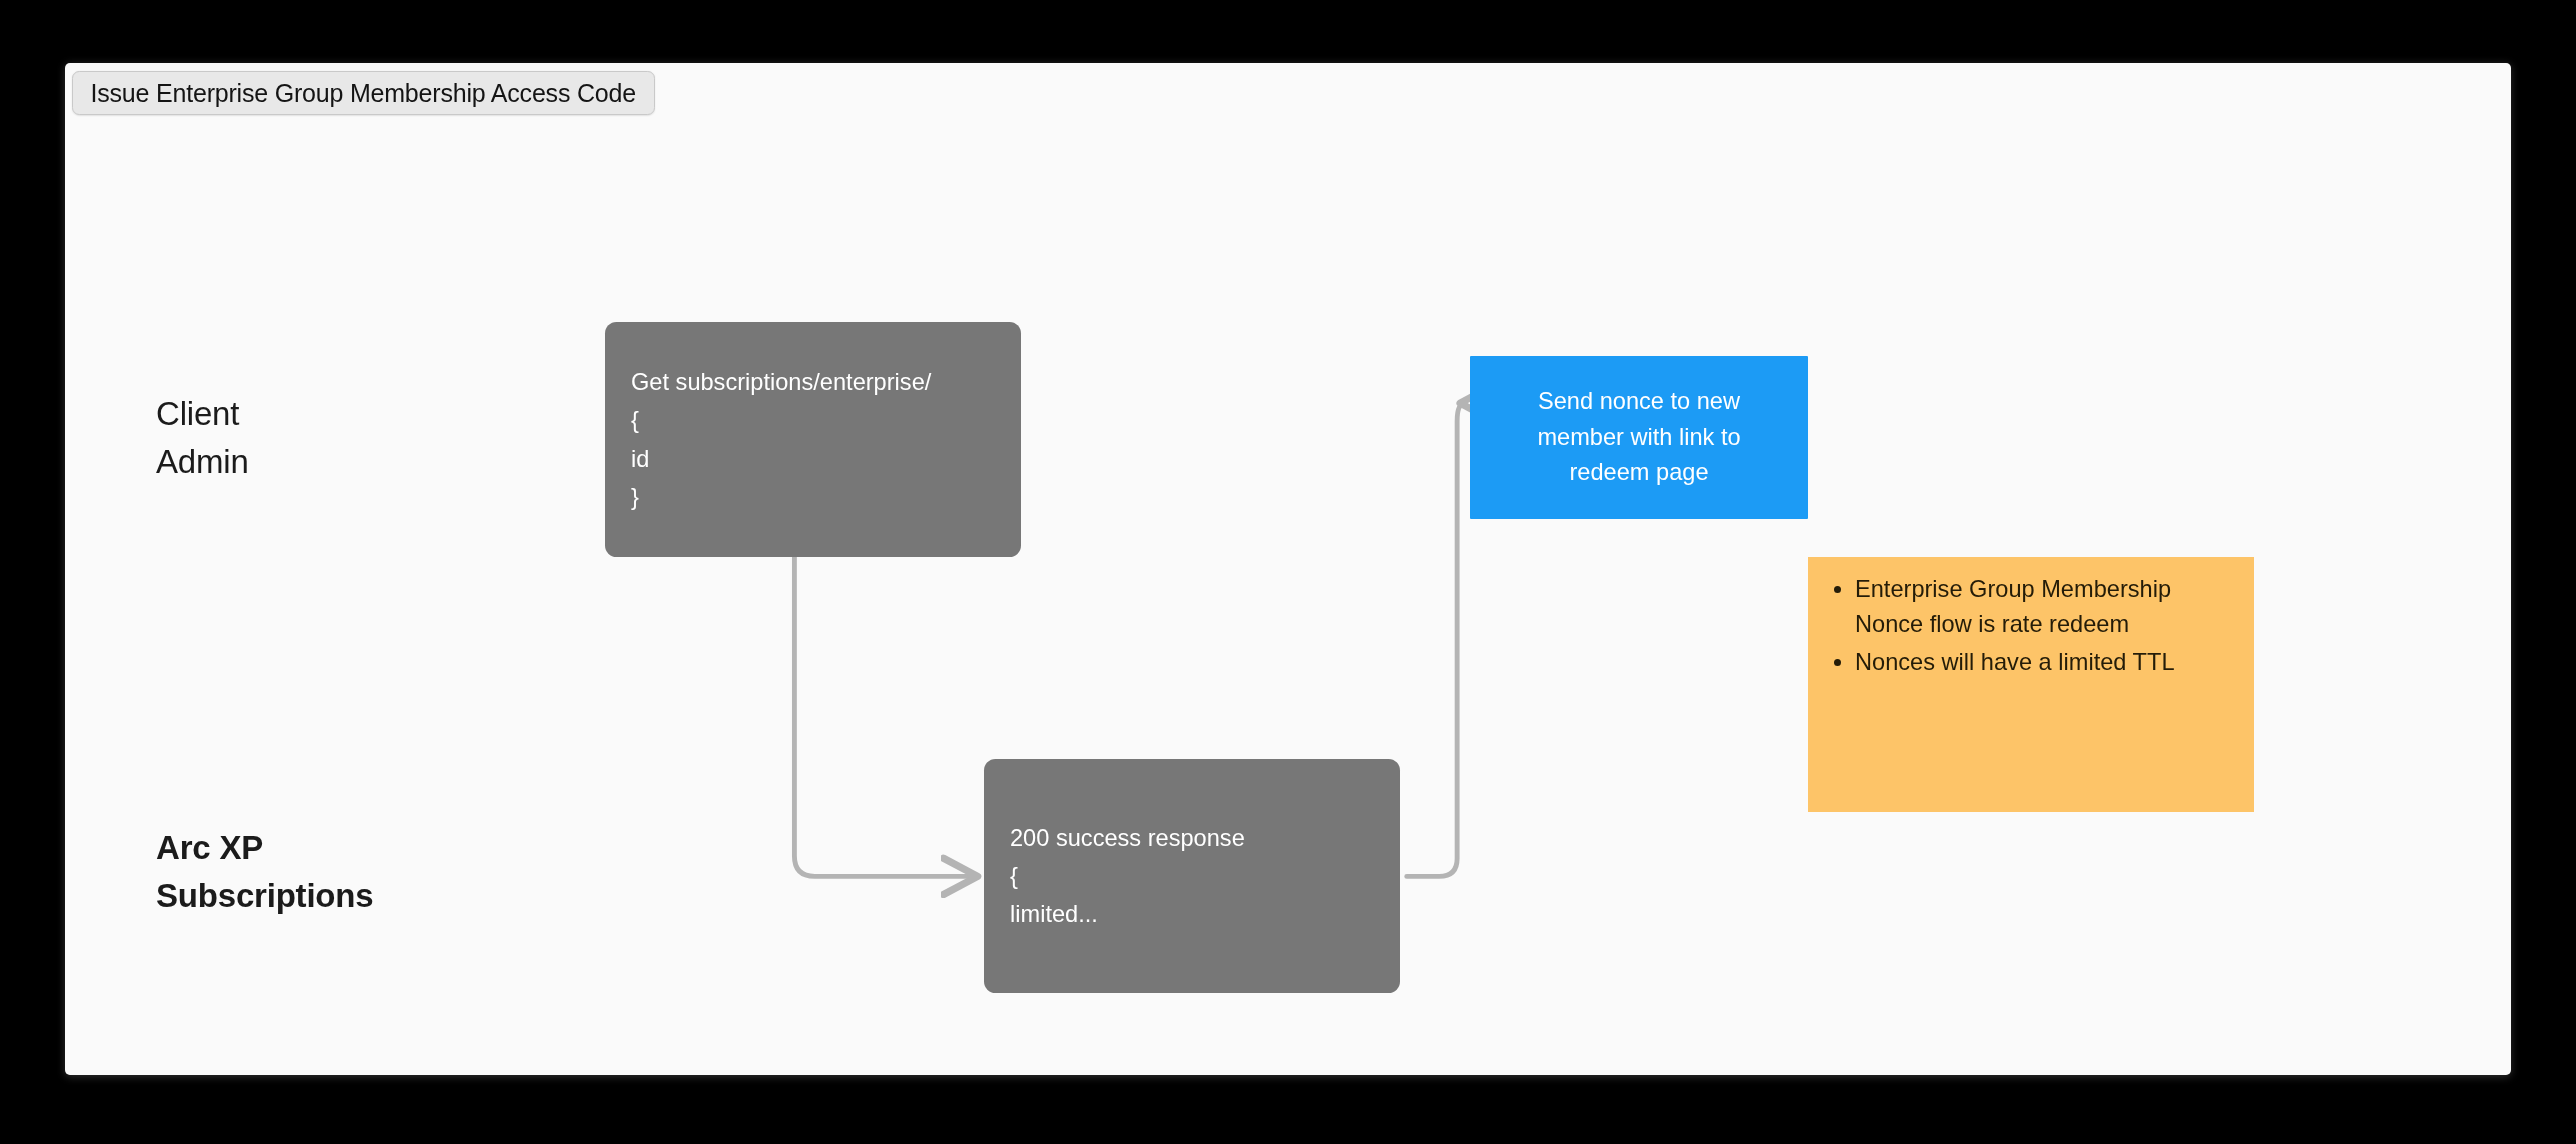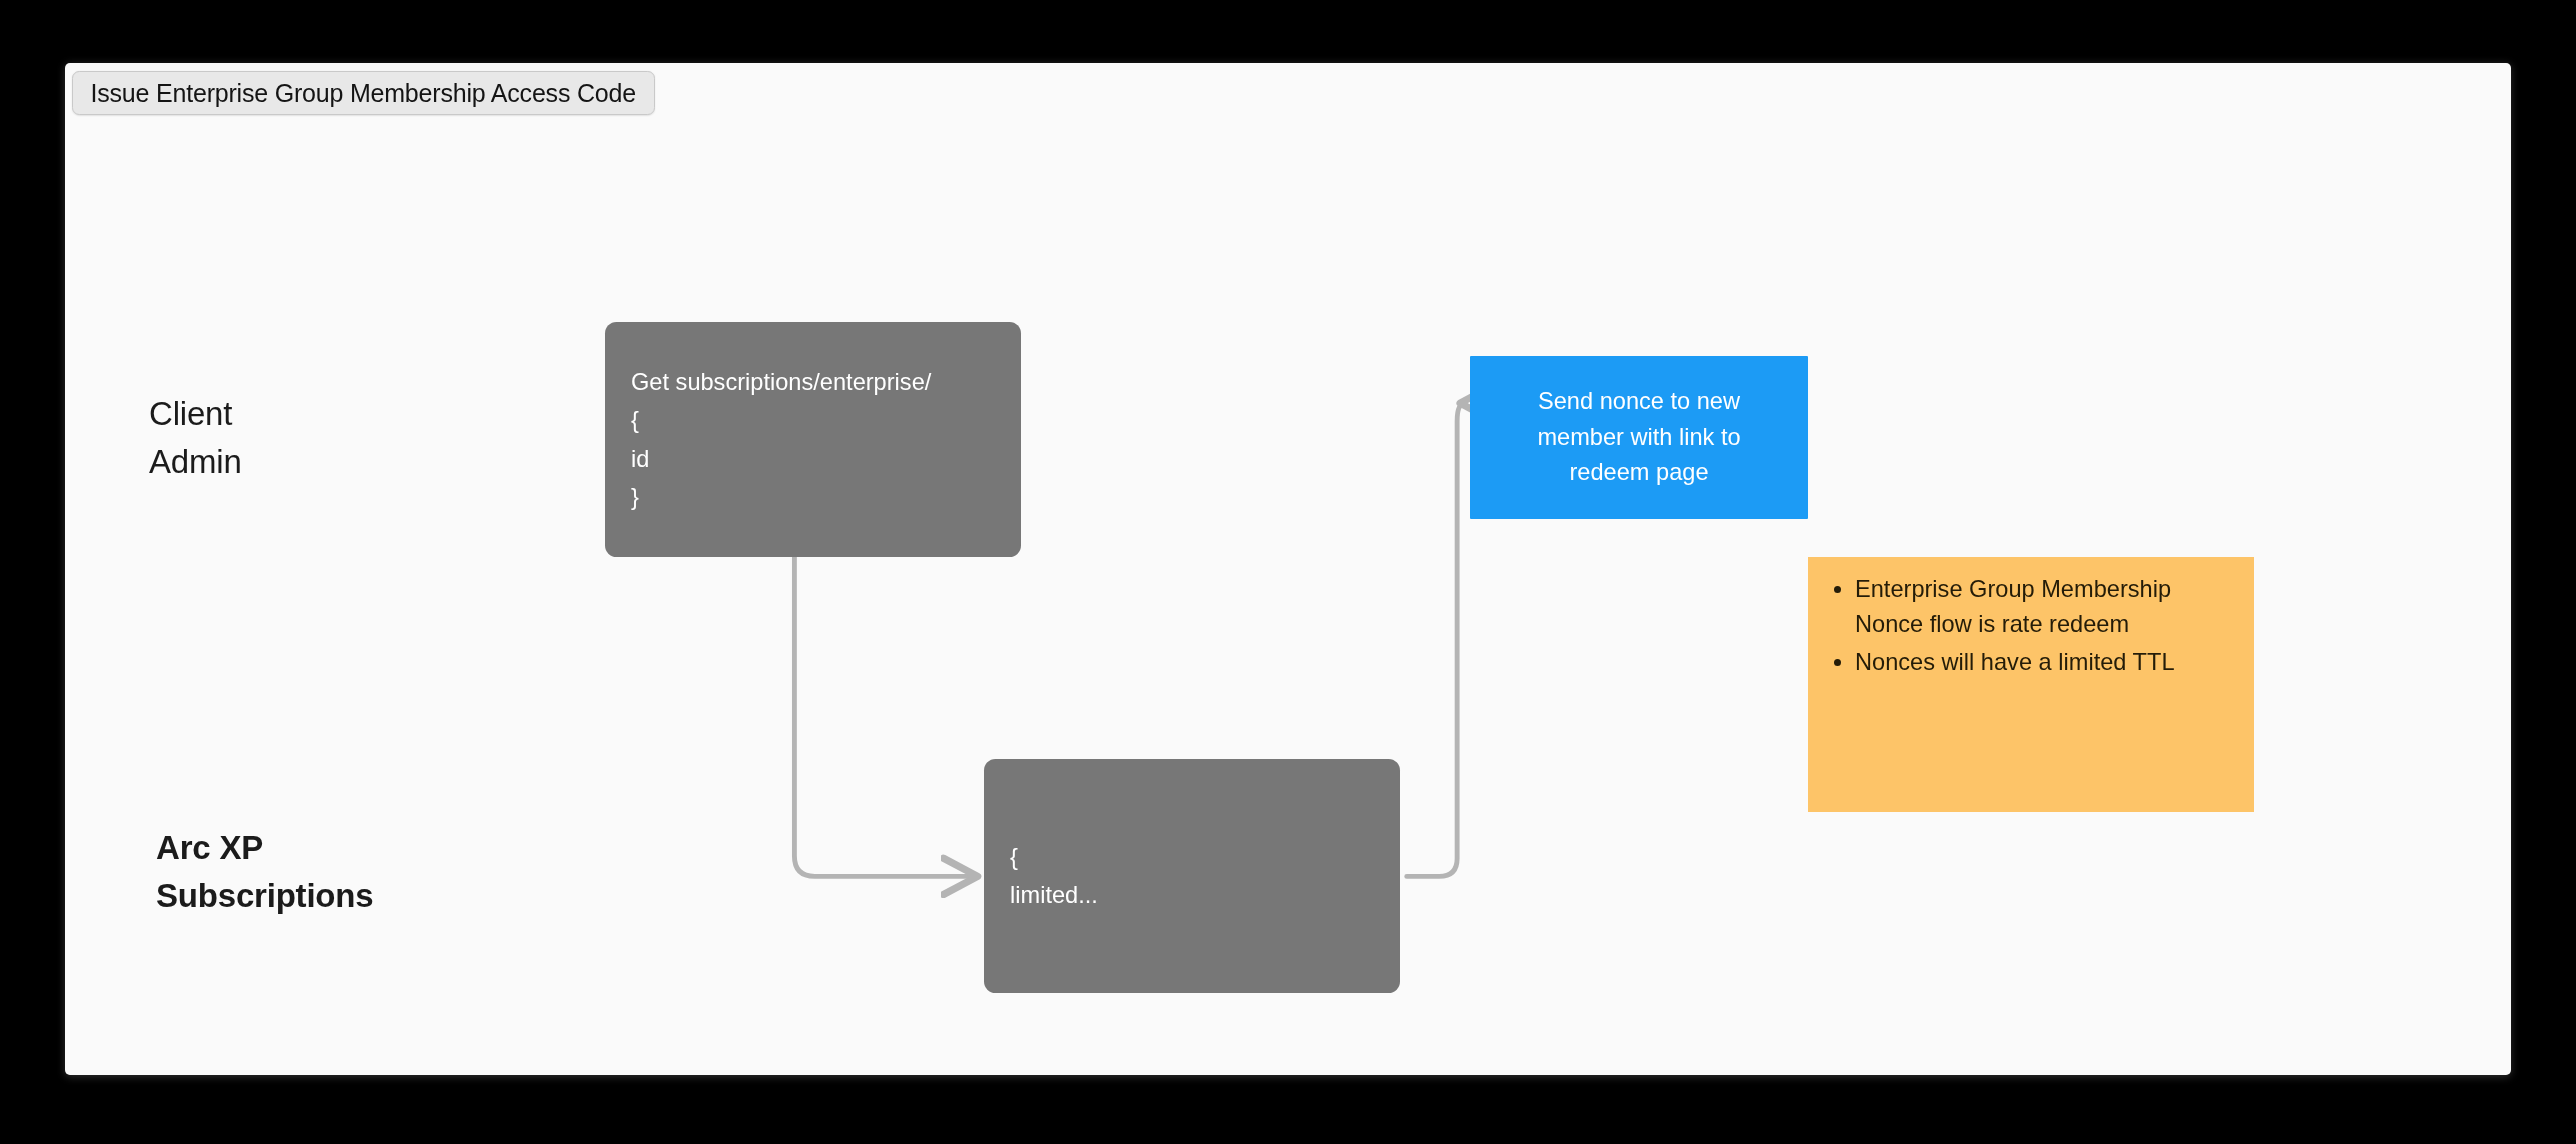--- a/index.html
+++ b/index.html
@@ -56,21 +56,21 @@
 
   
   .lane-label {
     position: absolute;
     font-size: 33px;
     line-height: 1.45;
     color: #1b1b1b;
     letter-spacing: -0.2px;
     white-space: pre-line;
   }
-  #lane-client  { left: 84px; top: 327px; }
+  #lane-client  { left: 91px; top: 327px; }
   #lane-arc     { left: 91px; top: 761px; font-weight: bold; }
 
   
   .node {
     position: absolute;
     box-sizing: border-box;
     display: flex;
     flex-direction: column;
     justify-content: center;
   }
@@ -174,20 +174,21 @@
     </svg>
 
     <div class="node gray" id="node-get-subscriptions">
       <span class="line">Get subscriptions/enterprise/</span>
       <span class="line">{</span>
       <span class="line">id</span>
       <span class="line">}</span>
     </div>
 
     <div class="node gray" id="node-success-response">
+      <span class="line">200 success response</span>
       <span class="line">{</span>
       <span class="line">limited...</span>
     </div>
 
     <div class="node blue" id="node-send-nonce">
       <span>Send nonce to new member with link to redeem page</span>
     </div>
 
     <div class="node note" id="note-constraints">
       <ul>

